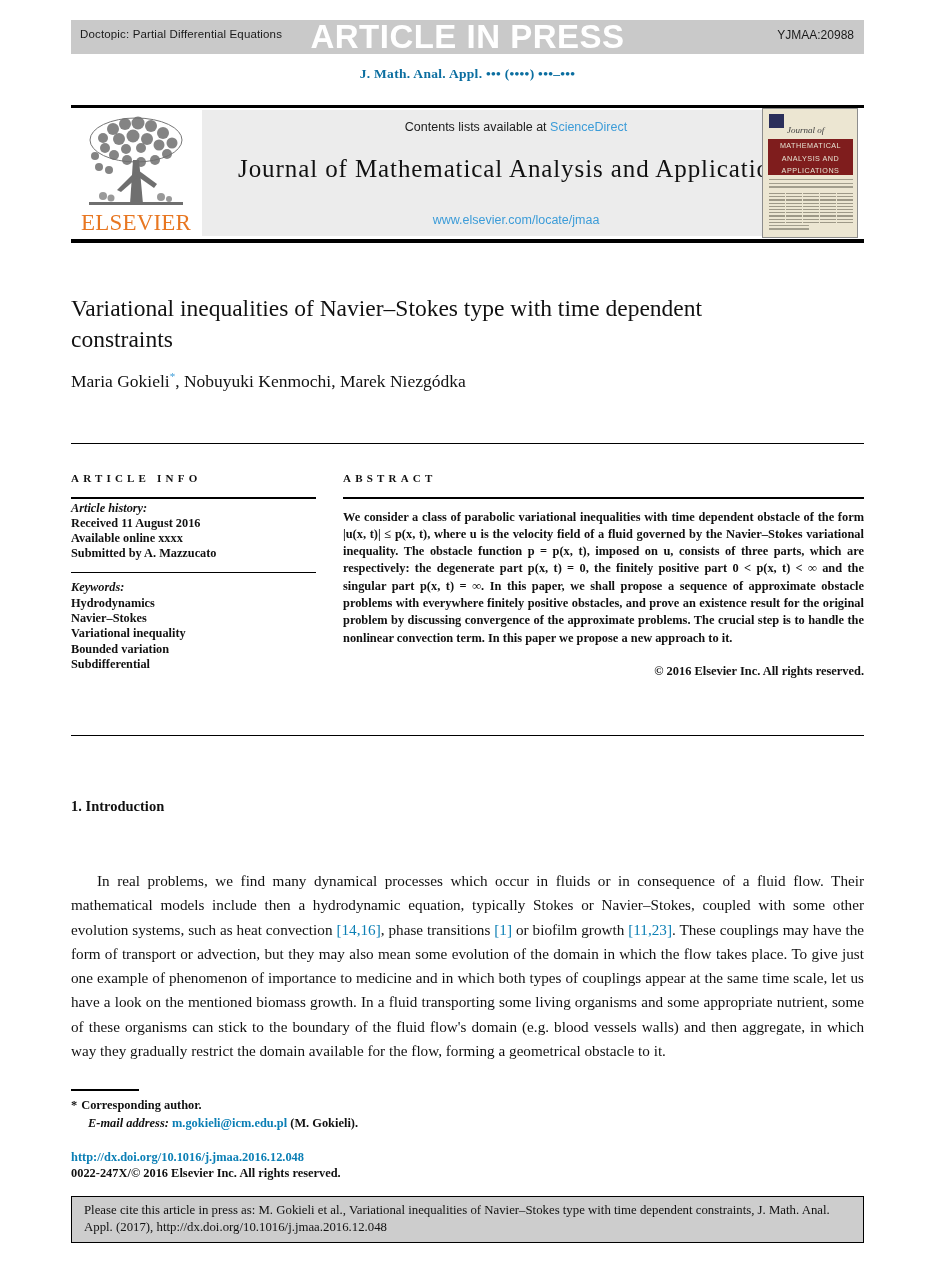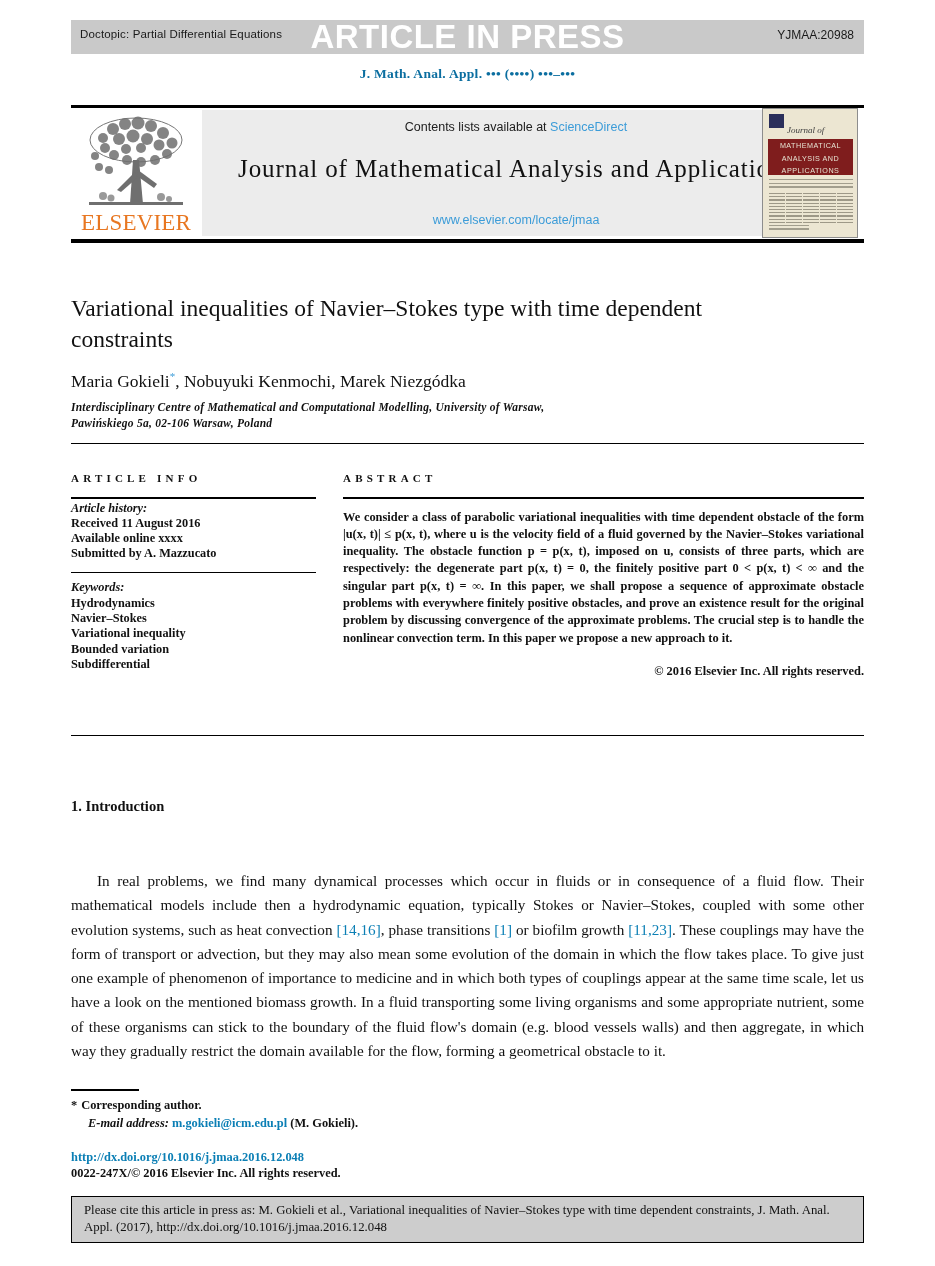--- a/index.html
+++ b/index.html
@@ -538,24 +538,20 @@
       </div>
     </div>
   </div>
 
   <div class="masthead-rule-bottom"></div>
 
   <div class="title">Variational inequalities of Navier–Stokes type with time dependent constraints</div>
 
   <div class="authors"><span>Maria Gokieli</span><sup>*</sup><span>, Nobuyuki Kenmochi, Marek Niezgódka</span></div>
 
-  <div class="affiliation">
-    <div>Interdisciplinary Centre of Mathematical and Computational Modelling, University of Warsaw,</div>
-    <div>Pawińskiego 5a, 02-106 Warsaw, Poland</div>
-  </div>
 
   <div class="rule-info-top"></div>
 
   <div class="info-col">
     <div class="sec-head">ARTICLE INFO</div>
     <div class="hairline"></div>
     <div class="info-block">
       <div class="lbl">Article history:</div>
       <div>Received 11 August 2016</div>
       <div>Available online xxxx</div>

